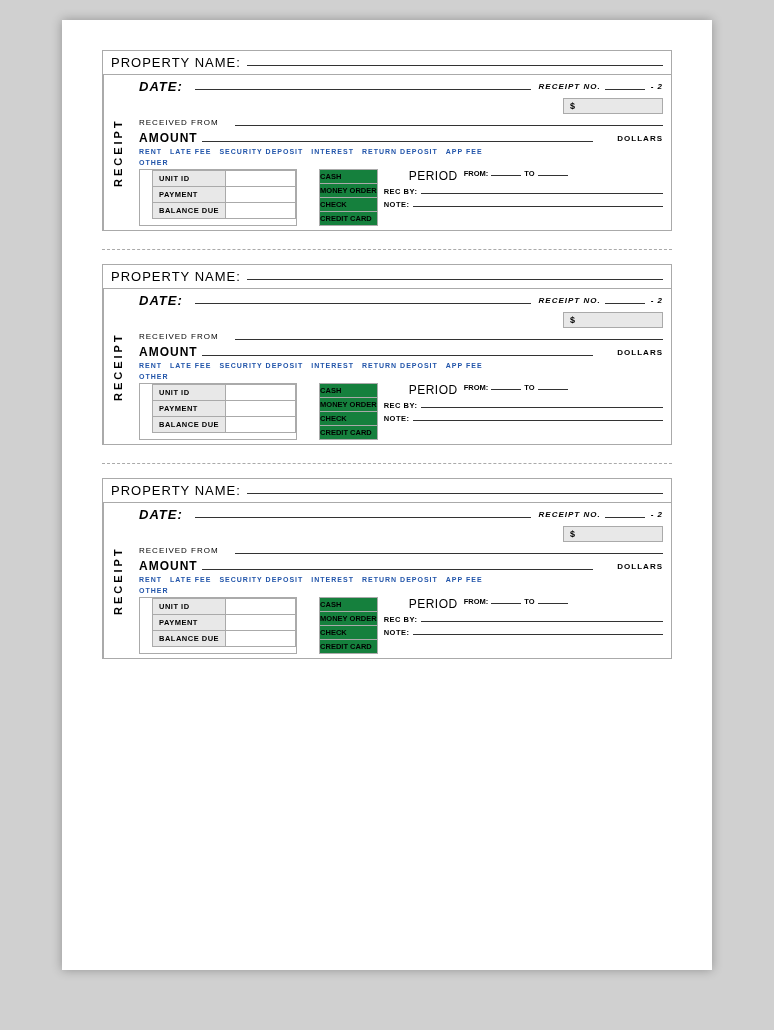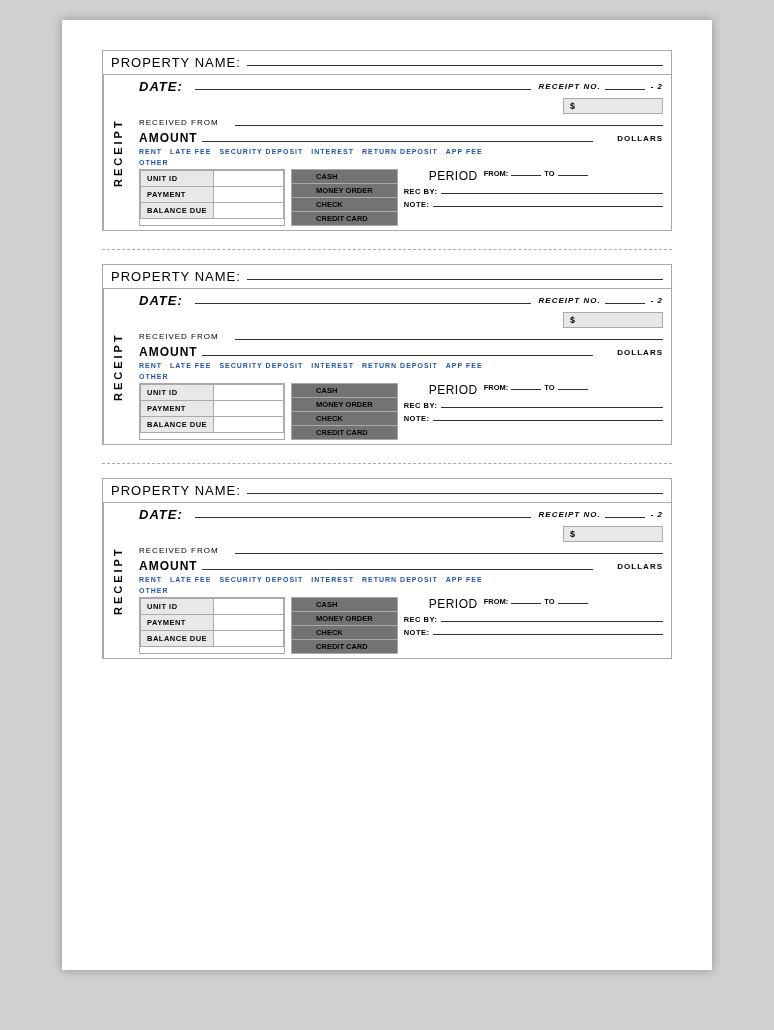--- a/index.html
+++ b/index.html
@@ -192,21 +192,22 @@
       letter-spacing: 1px;
       color: #2255aa;
       margin-bottom: 3px;
     }
     .details-grid {
       display: flex;
       gap: 0;
     }
     .left-table {
       border: 1px solid #aaa;
-      margin-right: 6px;
+      margin-right: 22px;
+      padding-left: 12px;
     }
     .left-table table {
       border-collapse: collapse;
       font-size: 7.5px;
       font-weight: bold;
       letter-spacing: 0.5px;
     }
     .left-table td {
       border: 1px solid #aaa;
       padding: 3px 6px;
@@ -225,22 +226,22 @@
       margin-right: 6px;
     }
     .payment-method-table {
       border: 1px solid #aaa;
       border-collapse: collapse;
       font-size: 7.5px;
       font-weight: bold;
     }
     .payment-method-table td {
       border: 1px solid #aaa;
-      padding: 2px 24px;
-      background: #737373;
+      padding: 2px 0;
+      background: #15803d;
       white-space: nowrap;
     }
     .right-section {
       display: flex;
       flex-direction: column;
       justify-content: flex-start;
       gap: 4px;
       flex: 1;
     }
     .period-label {

